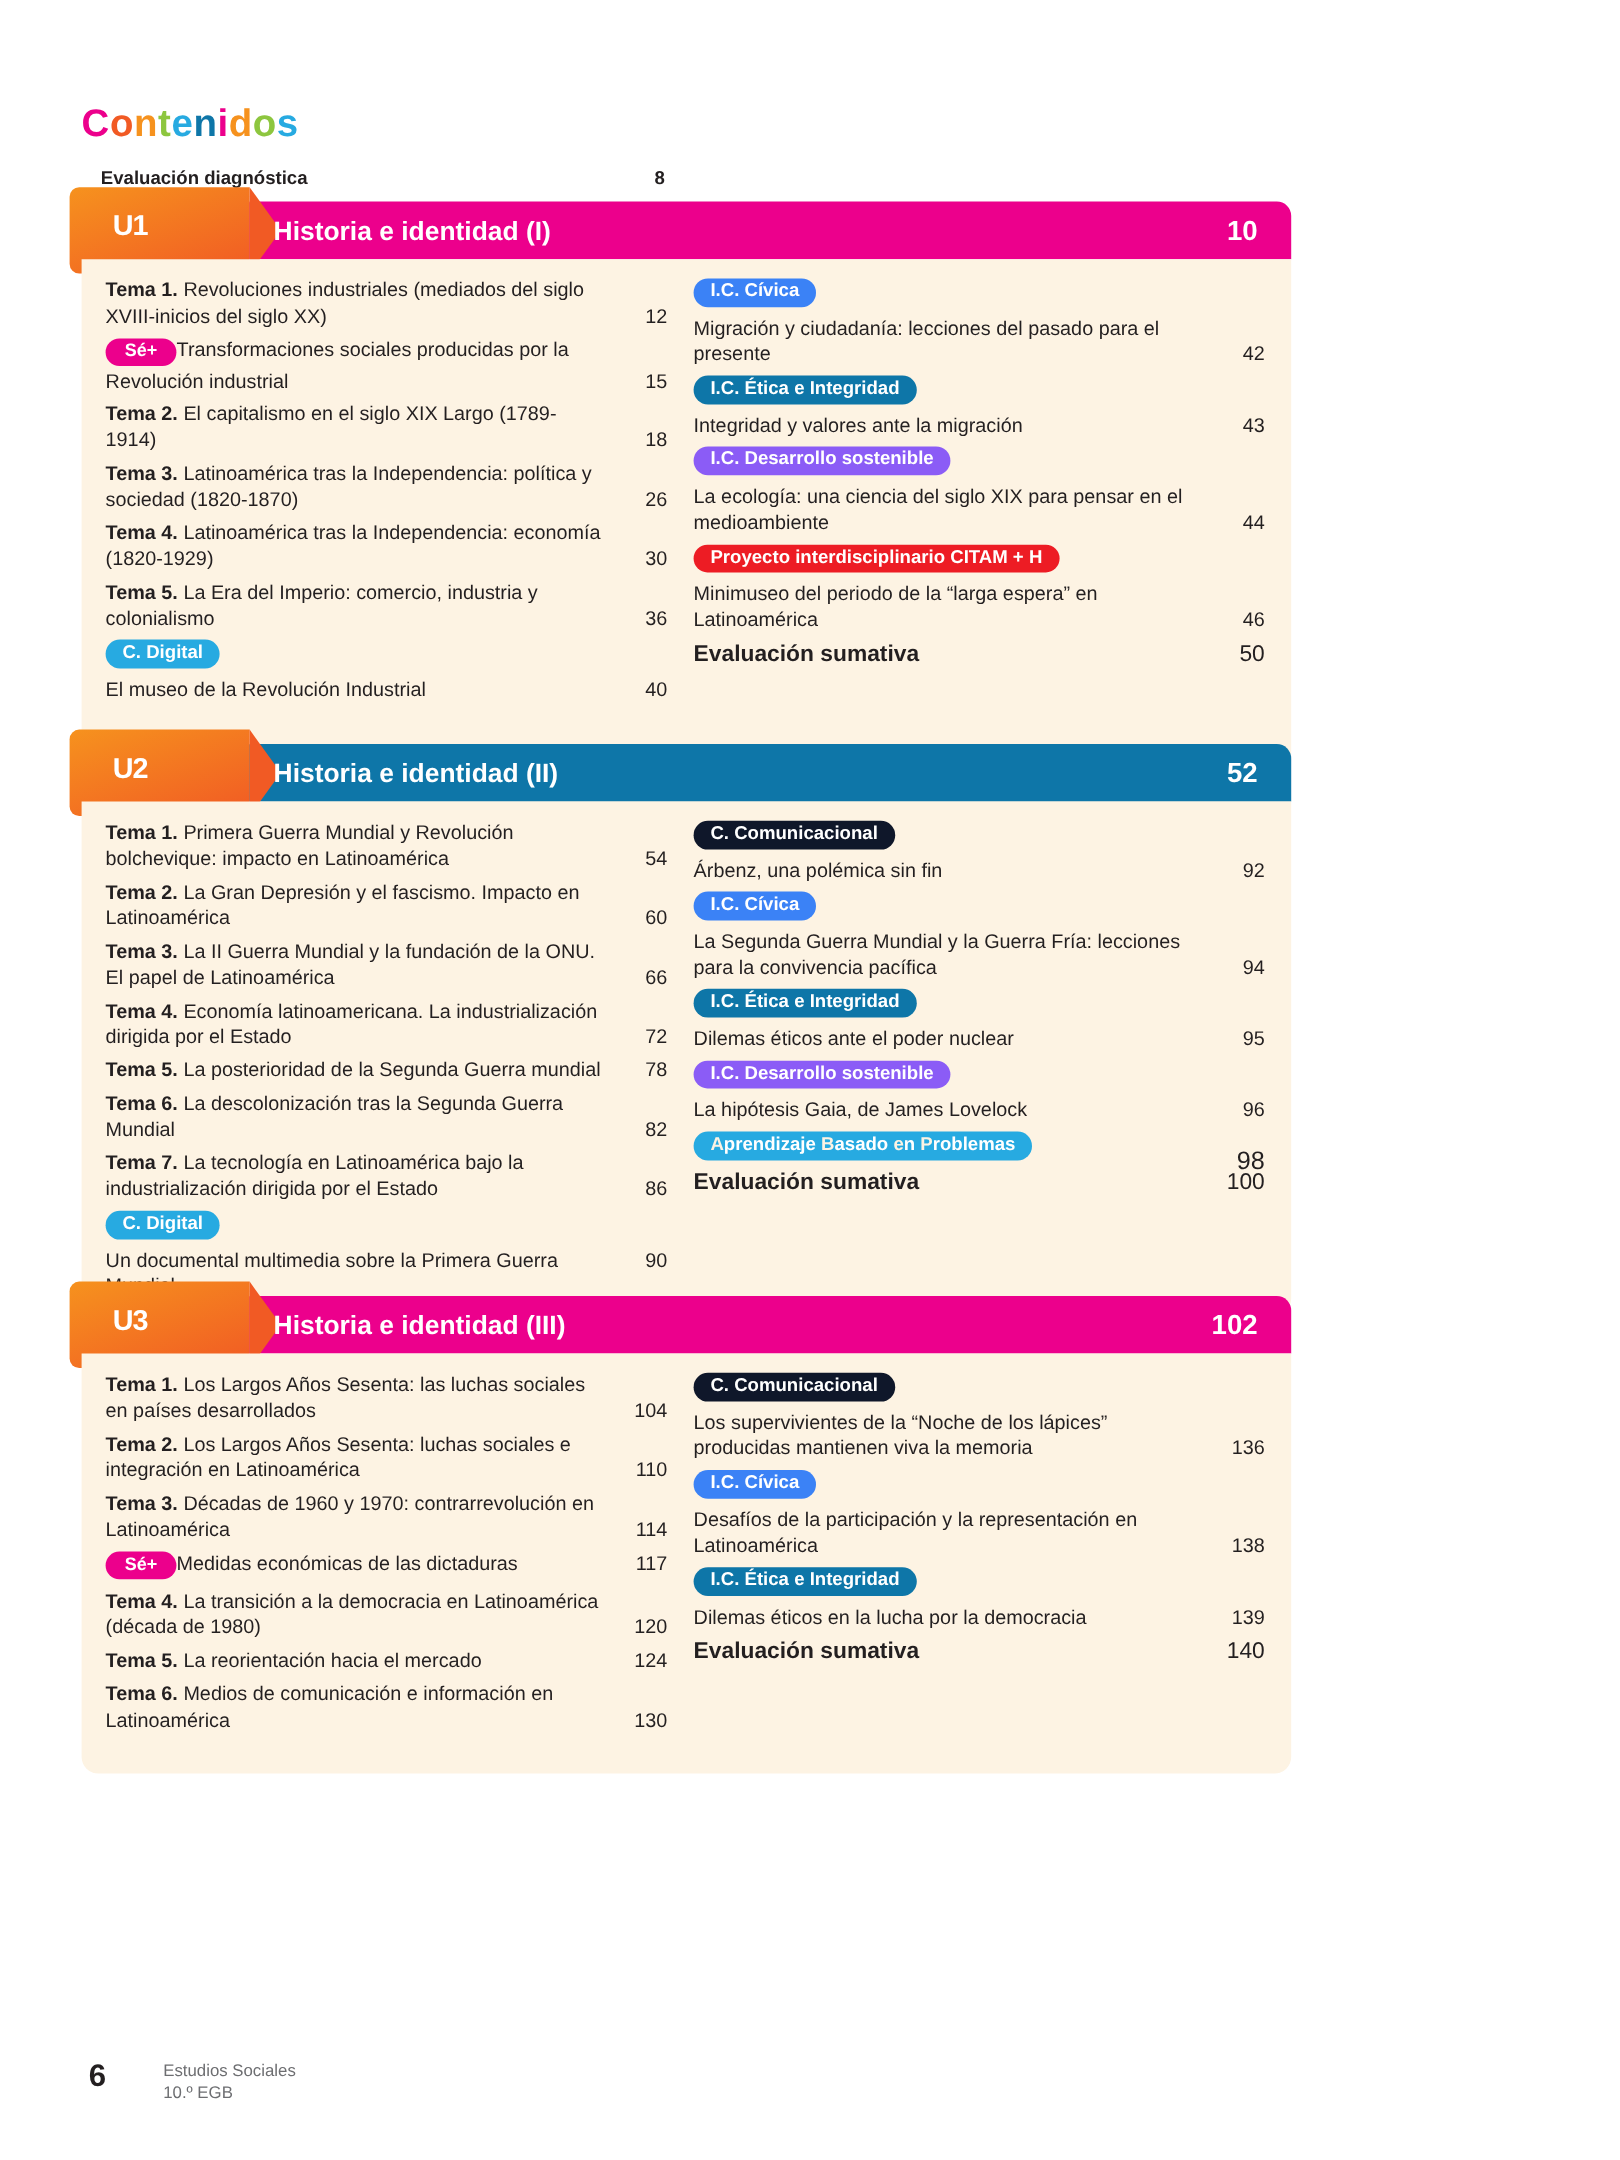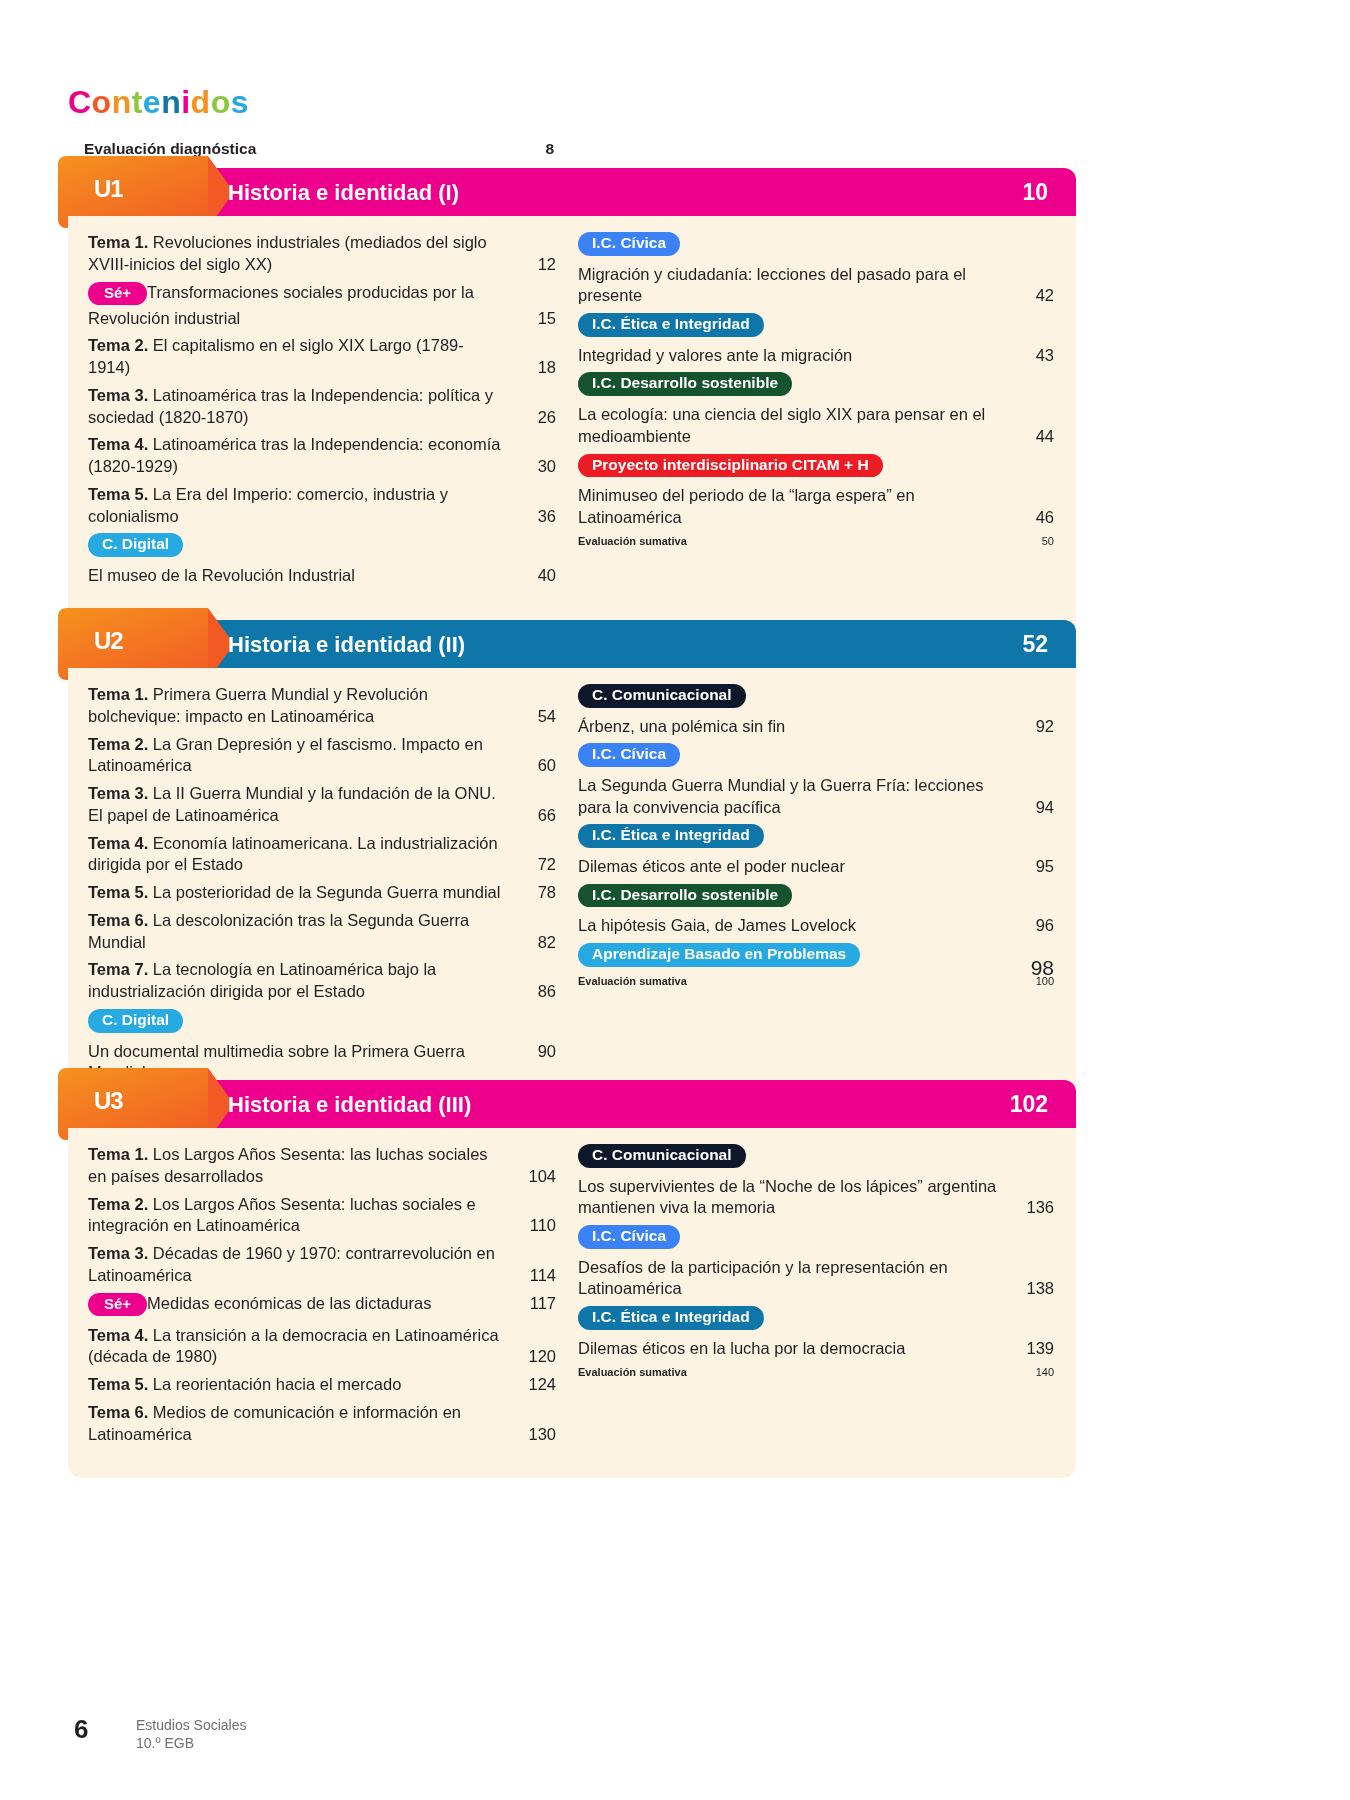--- a/index.html
+++ b/index.html
@@ -179,30 +179,30 @@
   }
   .pill.se {
     background: #ec008c;
     border-radius: 13px;
     padding: 2px 16px 3px 16px;
     font-size: 15px;
   }
   .pill.digital { background: #27aae1; }
   .pill.civica { background: #3b82f6; }
   .pill.etica { background: #0e76a8; }
-  .pill.sostenible { background: #14532d; }
+  .pill.sostenible { background: #8b5cf6; }
   .pill.proyecto { background: #ed1c24; border-radius: 13px; }
   .pill.comunicacional { background: #0f172a; }
   .pill.abp { background: #27aae1; border-radius: 13px; }
   .pill.abp .hl { color: #fdf3e3; }
 
   .inline-row { position: relative; margin-bottom: 5px; }
   .inline-row .num { position: absolute; right: 2px; top: 13px; font-size: 21px; }
 
-  .sum-row { position: relative; font-weight: bold; font-size: 11px; margin-top: 4px; }
+  .sum-row { position: relative; font-weight: bold; font-size: 19px; margin-top: 4px; }
   .sum-row .num { position: absolute; right: 2px; top: 0; font-weight: normal; }
 
   
   .footer {
     position: absolute;
     left: 74px;
     bottom: 48px;
     font-size: 14px;
     color: #6d6e71;
     line-height: 1.25;
@@ -402,21 +402,21 @@
               <span class="num">124</span>
             </div>
             <div class="entry">
               <span class="txt"><b class="tema">Tema 6. </b><span>Medios de comunicación e información en Latinoamérica</span></span>
               <span class="num">130</span>
             </div>
           </div>
           <div class="col col-right" style="top: 16px;">
             <div class="inline-row"><span class="pill comunicacional">C. Comunicacional</span></div>
             <div class="entry">
-              <span class="txt"><span>Los supervivientes de la “Noche de los lápices” argentina mantienen viva la memoria</span></span>
+              <span class="txt"><span>Los supervivientes de la “Noche de los lápices” producidas mantienen viva la memoria</span></span>
               <span class="num">136</span>
             </div>
             <div class="inline-row"><span class="pill civica">I.C. Cívica</span></div>
             <div class="entry">
               <span class="txt"><span>Desafíos de la participación y la representación en Latinoamérica</span></span>
               <span class="num">138</span>
             </div>
             <div class="inline-row"><span class="pill etica">I.C. Ética e Integridad</span></div>
             <div class="entry">
               <span class="txt"><span>Dilemas éticos en la lucha por la democracia</span></span>

